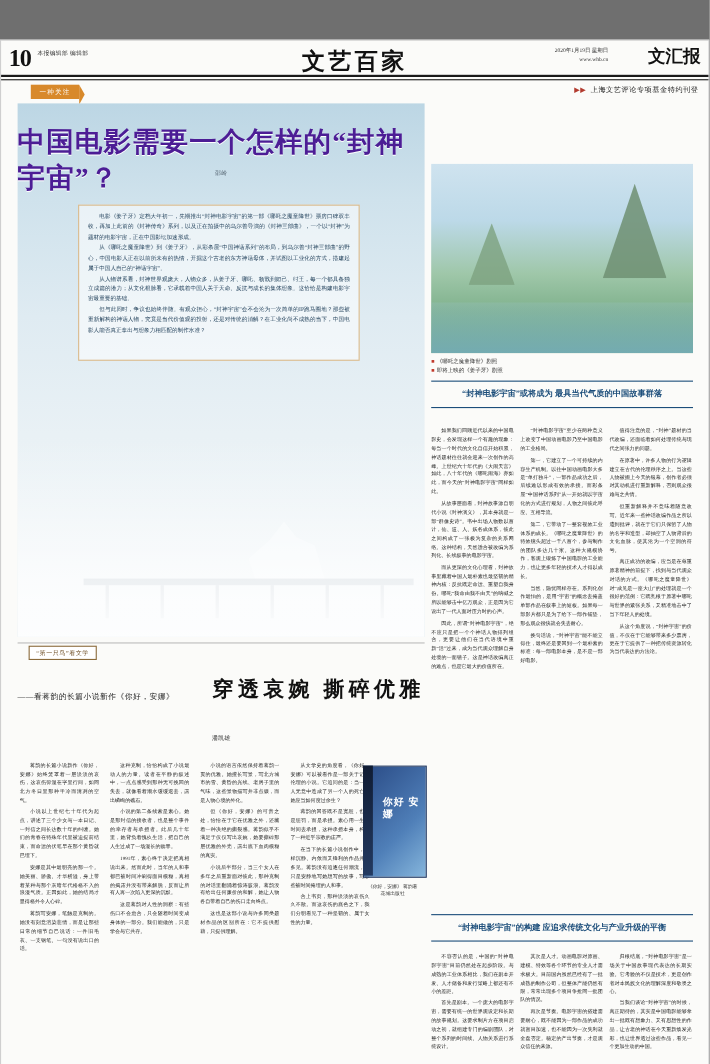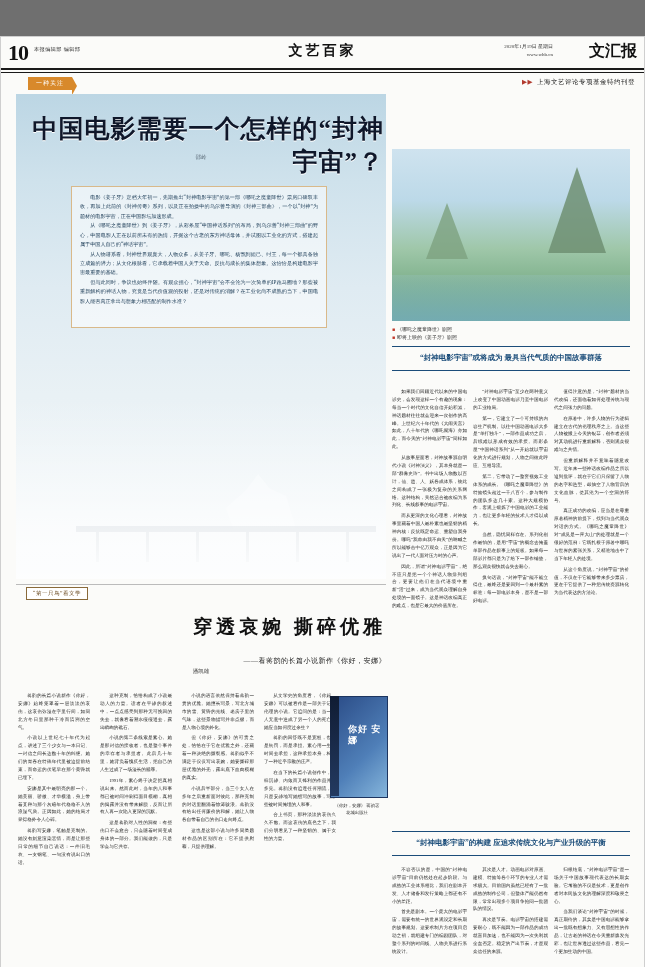--- a/index.html
+++ b/index.html
@@ -15,21 +15,21 @@
   .mast-page{
     position:absolute;left:8px;top:4px;font-size:22px;font-weight:bold;color:#111;
     font-family:"Liberation Serif",serif;letter-spacing:-1px;
   }
   .mast-left-meta{
     position:absolute;left:34px;top:10px;font-size:5.2px;color:#333;line-height:1.5;
     letter-spacing:.4px;
   }
   .mast-title{
     position:absolute;left:0;top:6px;width:645px;text-align:center;
-    font-size:14px;font-weight:bold;color:#111;letter-spacing:3px;
+    font-size:21px;font-weight:bold;color:#111;letter-spacing:3px;
   }
   .mast-right-meta{
     position:absolute;right:92px;top:7px;font-size:5px;color:#333;text-align:right;line-height:1.6;
   }
   .mast-logo{
     position:absolute;right:6px;top:4px;font-size:16px;font-weight:bold;color:#111;
     letter-spacing:0px;border:0;padding:1px 2px;
   }
   .mast-rule2{
     position:absolute;left:0;top:36px;width:645px;height:1px;background:#1a1a1a;
@@ -54,22 +54,22 @@
   .hero{
     position:absolute;left:16px;top:58px;width:370px;height:485px;
     background:linear-gradient(#bcd6e4 0%,#cfe2ec 18%,#dfebf2 40%,#e9f1f5 62%,#eef4f7 100%);
     overflow:hidden;
   }
   .hero-mist{
     position:absolute;left:0;bottom:0;width:100%;height:180px;
     background:linear-gradient(rgba(255,255,255,0) 0%,rgba(255,255,255,.75) 70%,rgba(255,255,255,.95) 100%);
   }
   .hero-title{
-    position:absolute;left:16px;top:76px;width:368px;text-align:right;
-    font-size:25px;font-weight:bold;color:#0f172a;letter-spacing:1px;
+    position:absolute;left:16px;top:76px;width:368px;text-align:left;
+    font-size:25px;font-weight:bold;color:#4c1d95;letter-spacing:1px;
     text-shadow:0 1px 0 #fff;
   }
   .hero-byline{
     position:absolute;left:16px;top:118px;width:370px;text-align:center;
     font-size:5.5px;color:#5b6b78;
   }
   .hero-textbox{
     position:absolute;left:71px;top:150px;width:256px;height:142px;
     border:1px solid #d9b98a;background:rgba(255,255,255,.55);
     box-sizing:border-box;padding:6px 8px;
@@ -150,21 +150,21 @@
   
   .tag-lower{
     position:absolute;left:26px;top:551px;background:#fff;border:1px solid #8a6a3a;
     color:#6b4a20;font-size:5.5px;padding:2px 6px;letter-spacing:.5px;
   }
   .low-title{
     position:absolute;left:16px;top:578px;width:370px;text-align:right;
     font-size:19px;font-weight:bold;color:#111;letter-spacing:4px;
   }
   .low-sub{
-    position:absolute;left:16px;top:620px;width:370px;text-align:right;
+    position:absolute;left:16px;top:592px;width:370px;text-align:left;
     font-size:7px;color:#222;letter-spacing:.5px;
   }
   .low-author{
     position:absolute;left:16px;top:632px;width:370px;text-align:center;
     font-size:5.5px;color:#333;
   }
   .lcol{
     position:absolute;top:656px;width:72px;font-size:4.6px;line-height:1.72;
     color:#1d1d1d;text-align:justify;height:300px;overflow:hidden;
   }

